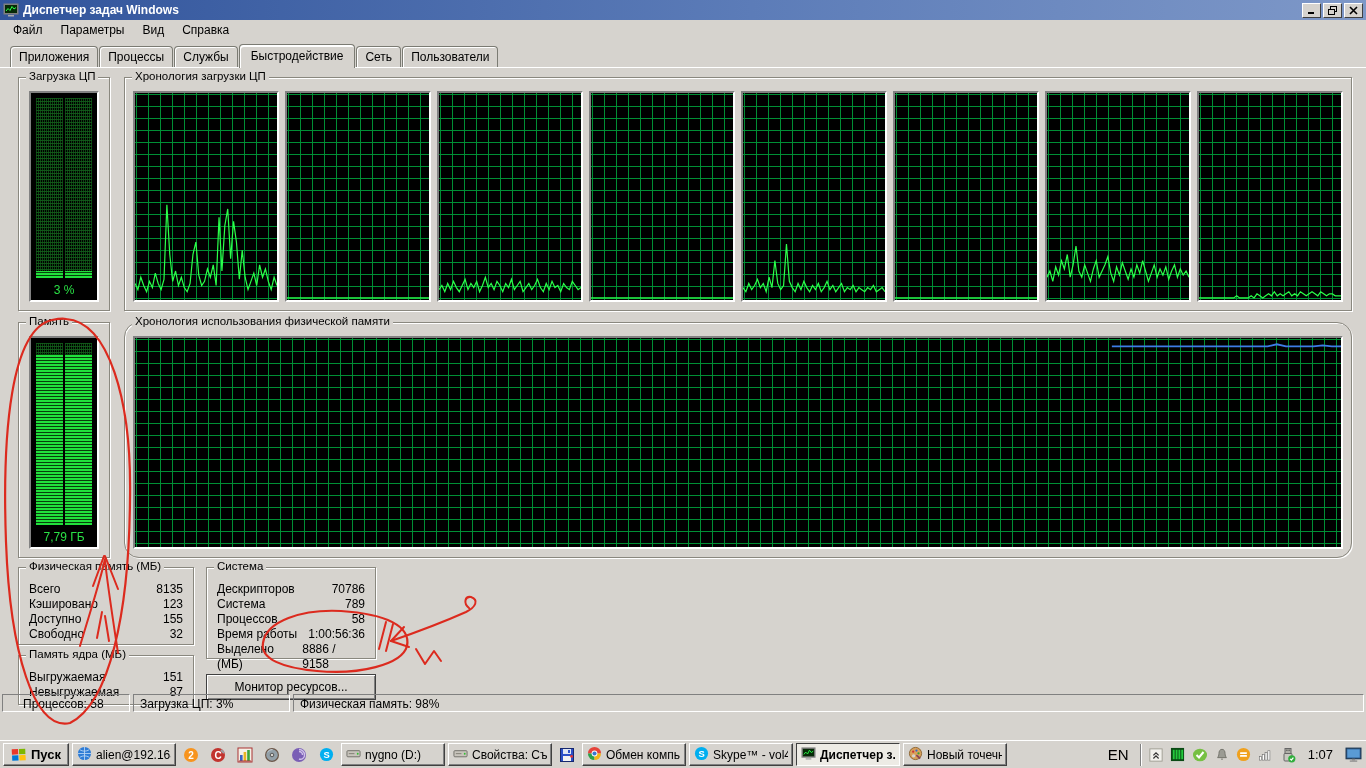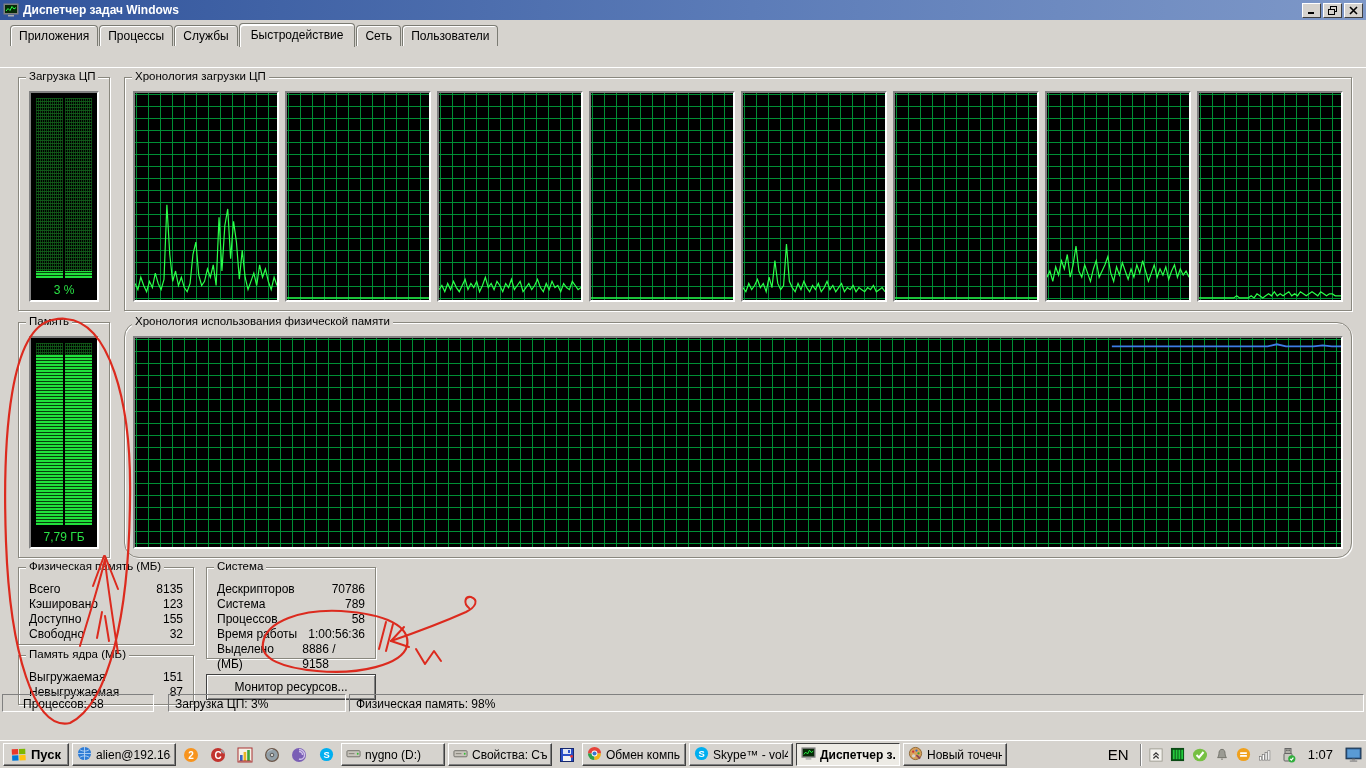--- a/index.html
+++ b/index.html
@@ -92,20 +92,26 @@
             <rect x="0.5" y="3.5" width="6" height="5" fill="#d6d3ce" stroke="#000"></rect>
           </svg>
         </button>
       <button class="win-ctrl">
           <svg width="9" height="9" viewBox="0 0 9 9">
             <path d="M1 1 L8 8 M8 1 L1 8" stroke="#000" stroke-width="1.6"></path>
           </svg>
         </button>
     </span>
   </div>
+  <div class="menubar">
+      <span class="menu-item">Файл</span>
+      <span class="menu-item">Параметры</span>
+      <span class="menu-item">Вид</span>
+      <span class="menu-item">Справка</span>
+    </div>
   <div class="tabstrip">
       <div class="tab">Приложения</div>
       <div class="tab">Процессы</div>
       <div class="tab">Службы</div>
       <div class="tab active">Быстродействие</div>
       <div class="tab">Сеть</div>
       <div class="tab">Пользователи</div>
     </div>
 
   <div class="client">
@@ -252,22 +258,22 @@
             <span>Выделено (МБ)</span>
             <span>8886 / 9158</span>
           </div>
         </div>
     </div>
 
     <button class="btn" style="position:absolute;left:206px;top:606px;width:170px;height:26px;">Монитор ресурсов...</button>
   </div>
 
   <div class="statusbar">
-    <span class="status-panel" style="width:152px;padding-left:20px;">Процессов: 58</span>
-    <span class="status-panel" style="width:178px;margin-left:11px;">Загрузка ЦП: 3%</span>
+    <span class="status-panel" style="width:128px;padding-left:20px;">Процессов: 58</span>
+    <span class="status-panel" style="width:157px;">Загрузка ЦП: 3%</span>
     <span class="status-panel" style="flex:1;">Физическая память: 98%</span>
   </div>
 </div>
 
 <div id="taskbar">
   <button class="start-btn">
     <span style="display:flex;">
         <svg width="16" height="16" viewBox="0 0 16 16">
           <g transform="rotate(-3 8 8)">
             <rect x="1" y="2" width="6.3" height="5.3" fill="#e8392b"></rect>

